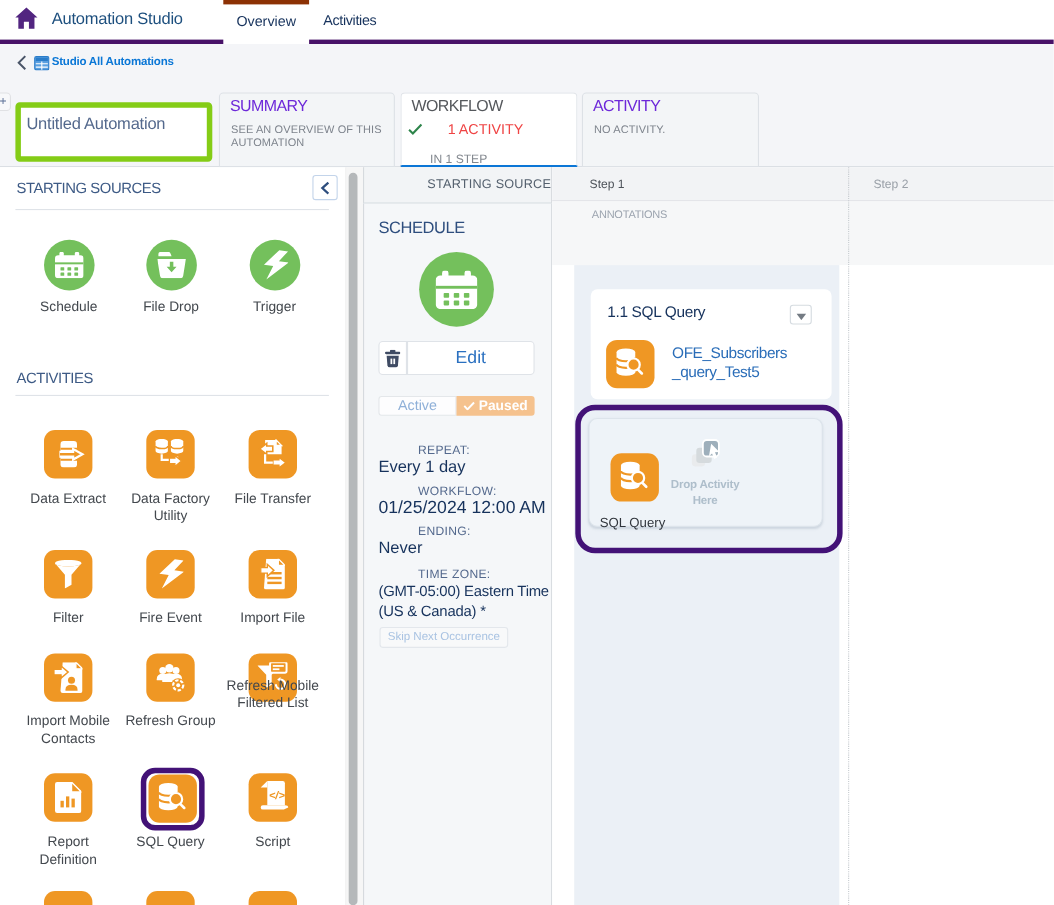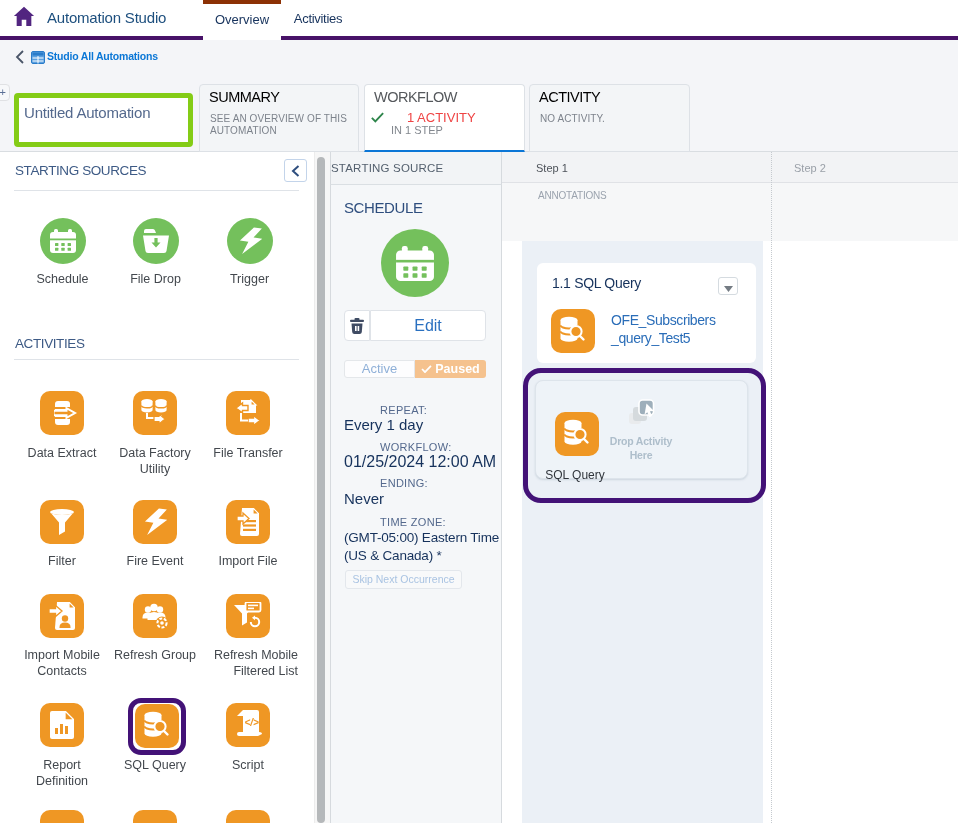--- a/index.html
+++ b/index.html
@@ -18,46 +18,46 @@
 
 #grayband { position:absolute; left:0; top:40px; width:958px; height:112px; background:#f4f5f8; border-bottom:1px solid #d9dde1; }
 #crumbtext { position:absolute; left:47px; top:50px; font-size:10.5px; font-weight:bold; color:#0b77d6; letter-spacing:-0.2px; }
 
 #plusbtn { position:absolute; left:-6px; top:84px; width:16px; height:17px; background:#f7f8fa; border:1px solid #e0e1e4; border-radius:4px; font-size:11px; color:#5a6f96; text-align:right; line-height:15px; padding-right:3px; }
 
 #nameinput { position:absolute; left:14px; top:93px; width:179px; height:54px; background:#fff; border:5px solid #84cc16; border-radius:4px; }
 #nameinput span { position:absolute; left:5px; top:6px; font-size:15px; color:#54698d; letter-spacing:-0.2px; }
 
 .hcard { position:absolute; top:84px; height:68px; border:1px solid #dde1e6; border-radius:4px 4px 0 0; background:#f3f5f7; }
-.hcard .t { position:absolute; left:9px; top:4px; font-size:14.5px; color:#000000; letter-spacing:-0.5px; }
+.hcard .t { position:absolute; left:9px; top:4px; font-size:14.5px; color:#6d28d9; letter-spacing:-0.5px; }
 .hcard .s { position:absolute; left:10px; top:28px; font-size:10px; color:#7d838c; letter-spacing:0.1px; line-height:11.5px; }
 #card-summary { left:199px; width:160px; }
 #card-workflow { left:364px; width:161px; background:#fff; border-bottom:2px solid #0b76d6; height:68px; }
 #card-activity { left:529px; width:161px; }
 #wf-line1 { position:absolute; left:42px; top:25px; font-size:13px; color:#ef4444; }
-#wf-line2 { position:absolute; left:26px; top:39px; font-size:11px; color:#83888f; }
+#wf-line2 { position:absolute; left:26px; top:54px; font-size:11px; color:#83888f; }
 
 
 #leftpanel { position:absolute; left:0; top:152px; width:330px; height:671px; background:#fff; }
 #lp-line { position:absolute; left:314px; top:152px; width:1px; height:671px; background:#ececec; }
 #lp-track { position:absolute; left:315px; top:152px; width:15px; height:671px; background:#f6f6f6; }
 #lp-scroll { position:absolute; left:317px; top:157px; width:8px; height:666px; background:#b5b8ba; border-radius:4px; }
 .lp-h { position:absolute; left:15px; font-size:13.5px; color:#3d5a85; letter-spacing:-0.4px; }
 .lp-hr { position:absolute; left:14px; width:285px; height:1px; background:#dfe3e8; }
 #collapsebtn { position:absolute; left:284px; top:159px; width:23px; height:23px; background:#fff; border:1px solid #c3d4ea; border-radius:3px; }
 
 .gcirc { position:absolute; width:46px; height:46px; border-radius:50%; background:#74c05c; }
 .oicon { position:absolute; width:44px; height:44px; border-radius:10px; background:#ef9724; }
 .ilabel { position:absolute; font-size:12.5px; color:#43484e; text-align:center; line-height:15.5px; }
 
 #sqlsel { position:absolute; left:128px; top:698px; width:58px; height:57px; border:5px solid #431277; border-radius:13px; background:#fff; }
 
 
 #midpanel { position:absolute; left:330px; top:152px; width:172px; height:671px; background:#f5f7f9; border-left:1px solid #d6dade; border-right:1px solid #d6dade; }
-#mid-hdr { position:absolute; left:330px; top:152px; width:172px; height:33px; background:#f2f4f6; border-bottom:1px solid #dadfe3; border-left:1px solid #d6dade; border-right:1px solid #d6dade; text-align:left; line-height:33px; font-size:11.5px; color:#54606e; letter-spacing:0.2px; }
+#mid-hdr { position:absolute; left:330px; top:152px; width:172px; height:33px; background:#f2f4f6; border-bottom:1px solid #dadfe3; border-left:1px solid #d6dade; border-right:1px solid #d6dade; text-align:right; line-height:33px; font-size:11.5px; color:#54606e; letter-spacing:0.2px;padding-left:28px; }
 #schedtitle { position:absolute; left:344px; top:199px; font-size:15px; color:#2e4e7e; letter-spacing:-0.4px; }
 #schedcirc { position:absolute; left:381px; top:229px; width:68px; height:68px; border-radius:50%; background:#74c05c; }
 #trashbtn { position:absolute; left:344px; top:310px; width:26px; height:31px; background:#fff; border:1px solid #dfe3e8; border-radius:4px 0 0 4px; }
 #editbtn { position:absolute; left:370px; top:310px; width:116px; height:31px; background:#fff; border:1px solid #dfe3e8; border-radius:0 4px 4px 0; text-align:center; line-height:29px; font-size:16px; color:#2a70c0; }
 #togActive { position:absolute; left:344px; top:360px; width:71px; height:18px; background:#fdfdfe; border:1px solid #e4e7ea; border-radius:3px 0 0 3px; text-align:center; line-height:16px; font-size:13px; color:#8fb0d8; }
 #togPaused { position:absolute; left:415px; top:360px; width:71px; height:18px; background:#f5c28e; border-radius:0 3px 3px 0; text-align:center; line-height:18px; font-size:12.5px; color:#fff; font-weight:bold; }
 .mlabel { position:absolute; left:344px; font-size:11px; color:#54698d; letter-spacing:0.3px;margin-left:36px; }
 .mvalue { position:absolute; left:344px; font-size:15px; color:#16325c; }
 #skipbtn { position:absolute; left:345px; top:570px; width:117px; height:19px; background:#f8f9fa; border:1px solid #e3e7ec; border-radius:3px; text-align:center; line-height:17px; font-size:10.5px; color:#a9c3e2; white-space:nowrap; }
 
@@ -244,21 +244,21 @@
   <path d="M0 3 L20 3 L13 11.5 L13 20.5 L8 23.5 L8 11.5 Z" fill="#fff"></path>
   <rect x="11.5" y="0" width="15" height="9.5" rx="1.5" fill="#ef9724" stroke="#fff" stroke-width="1.8"></rect>
   <rect x="14" y="2.6" width="10" height="1.6" fill="#fff"></rect>
       <rect x="14" y="5.6" width="6" height="1.6" fill="#fff"></rect>
   <circle cx="21" cy="20" r="6" fill="#ef9724"></circle>
   <path d="M21 15.8 A4.2 4.2 0 1 1 16.8 20" fill="none" stroke="#fff" stroke-width="2"></path>
   <path d="M21 13.4 L21 18.2 L18 15.8 Z" fill="#fff"></path>
 </svg></div>
 <div class="ilabel" style="left:12px; top:648px; width:100px;">Import Mobile<br>Contacts</div>
 <div class="ilabel" style="left:105px; top:648px; width:100px;">Refresh Group</div>
-<div class="ilabel" style="left:198px; top:648px; width:100px;text-align:right;">Refresh Mobile<br>Filtered List</div>
+<div class="ilabel" style="left:198px; top:616px; width:100px;">Refresh Mobile<br>Filtered List</div>
 
 <div id="sqlsel"></div>
 <div class="oicon" style="left:40px; top:703px;"><svg style="margin:8px 0 0 10px;" width="24" height="28" viewBox="0 0 24 28">
   <path d="M0 2 Q0 0 2 0 L15 0 L24 9 L24 26 Q24 28 22 28 L2 28 Q0 28 0 26 Z" fill="#fff"></path>
   <path d="M15 0 L15 9 L24 9 Z" fill="#ef9724" stroke="#fff" stroke-width="1.3"></path>
   <g fill="#ef9724">
         <rect x="5" y="17" width="3" height="6"></rect>
         <rect x="10" y="13" width="3" height="10"></rect>
         <rect x="15" y="15" width="3" height="8"></rect>
       </g>

